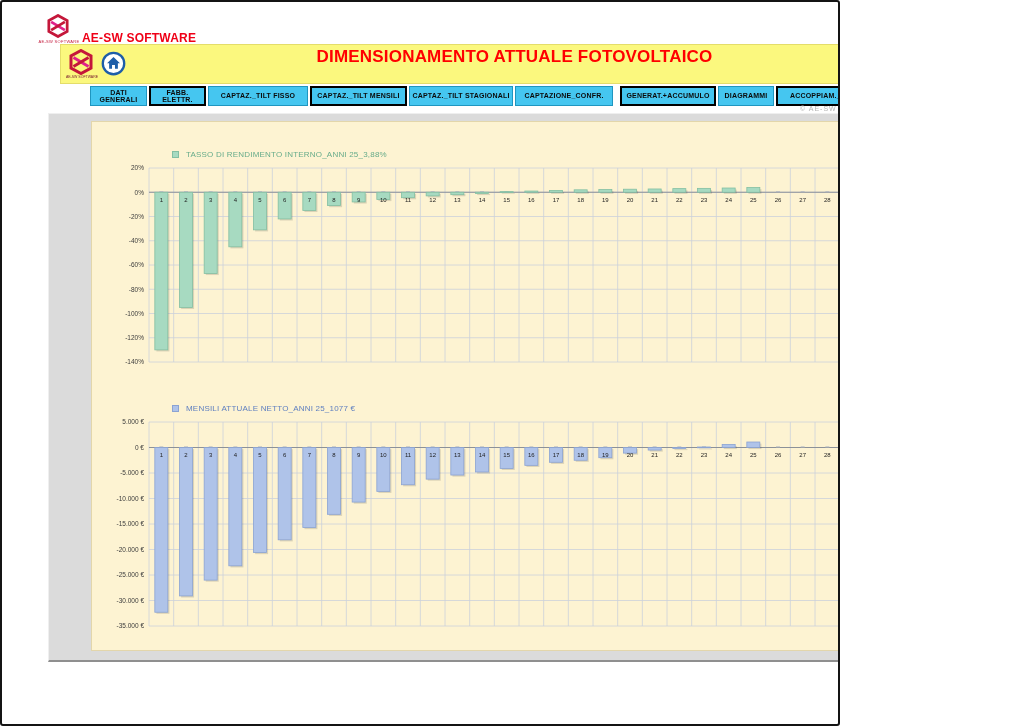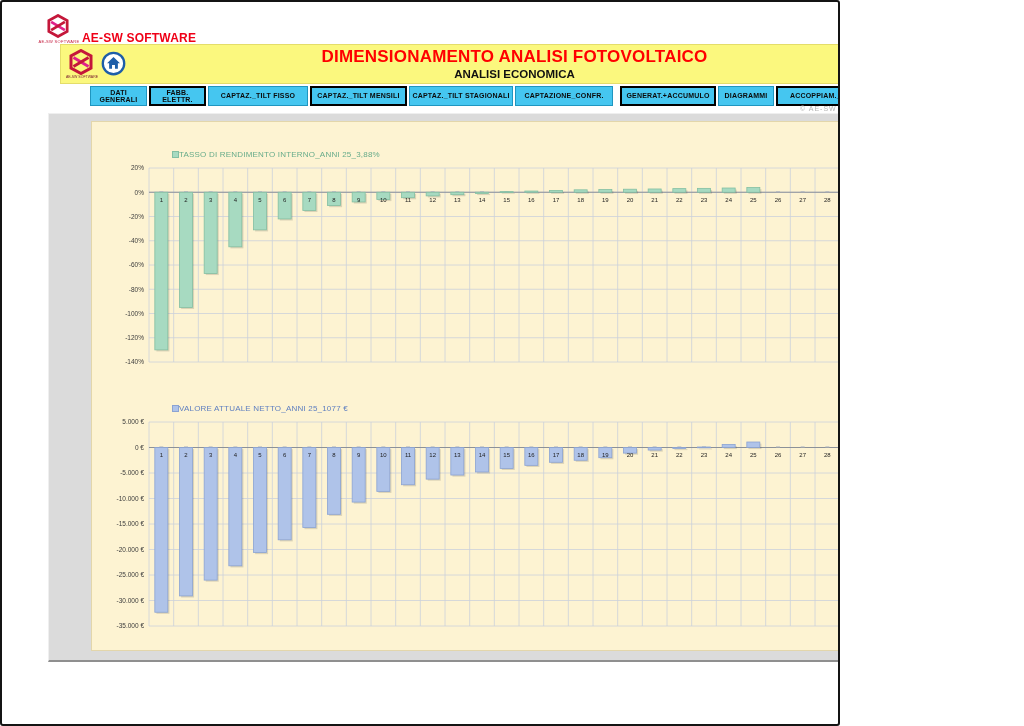--- a/index.html
+++ b/index.html
@@ -26,21 +26,21 @@
          cursor:pointer; letter-spacing:.2px; line-height:1.05; padding:0 2px; }
   .tab.emph { border:2px solid #000; }
 
   .watermark { position:absolute; left:798px; top:103px; font-size:7px; color:#b4b4b4; letter-spacing:1px; }
 
   
   .canvas-gray { position:absolute; left:46px; top:111px; width:922px; height:549px; background:#dbdbdb;
                  border-right:2px solid #8f8f8f; border-bottom:2px solid #8f8f8f; border-top:1px solid #efefef; border-left:1px solid #efefef; }
   .chart-panel { position:absolute; left:42px; top:7px; width:832px; height:530px; background:#fdf3d2; border:1px solid #e3d6ab; }
 
-  .legend { position:absolute; display:flex; align-items:center; gap:0; font-size:8px; letter-spacing:.2px; }
+  .legend { position:absolute; display:flex; align-items:center; gap:7px; font-size:8px; letter-spacing:.2px; }
   .legend .marker { width:7px; height:7px; display:inline-block; }
   #legend-irr { left:80px; top:28px; color:#68ac8b; }
   #legend-npv { left:80px; top:282px; color:#5e7fc0; }
 
   .panel-logo { position:absolute; width:18px; height:20px; }
   .panel-logo-caption { position:absolute; width:46px; font-size:3.5px; color:#8a7a5a; text-align:center; }
   #panel-logo-1 { left:774px; top:8px; }  #panel-logo-1-cap { left:760px; top:29px; }
   #panel-logo-2 { left:766px; top:264px; } #panel-logo-2-cap { left:752px; top:285px; }
 
   svg text { font-family:"Liberation Sans", sans-serif; }
@@ -62,22 +62,21 @@
     <svg class="band-logo" viewBox="0 0 24 26">
       <polygon points="12,1.5 22,7 22,19 12,24.5 2,19 2,7" fill="none" stroke="#c4173a" stroke-width="3"></polygon>
       <path d="M4.5 8.5 L19.5 17.5" stroke="#e0218a" stroke-width="3"></path>
       <path d="M19.5 8.5 L4.5 17.5" stroke="#c4173a" stroke-width="3"></path>
     </svg>
     <div class="band-logo-caption">AE-SW SOFTWARE</div>
     <svg class="home-btn" viewBox="0 0 24 24">
       <circle cx="12" cy="12" r="10.3" fill="#ffffff" stroke="#1e5ea8" stroke-width="2.2"></circle>
       <path d="M12 5.8 L18.2 11.8 H16.2 V17 H13.4 V13.4 H10.6 V17 H7.8 V11.8 H5.8 Z" fill="#1e5ea8"></path>
     </svg>
-    <div class="main-title">DIMENSIONAMENTO ANALISI FOTOVOLTAICO</div>
-    <div class="sub-title">ANALISI ECONOMICA</div>
+    <div class="main-title">DIMENSIONAMENTO ATTUALE FOTOVOLTAICO</div>
   </div>
 
   <div class="tab-bar" id="tab-bar">
       <div class="tab" style="width: 57px;">DATI GENERALI</div>
       <div class="tab emph" style="width: 57px;">FABB.  ELETTR.</div>
       <div class="tab" style="width: 100px;">CAPTAZ._TILT FISSO</div>
       <div class="tab emph" style="width: 97px;">CAPTAZ._TILT MENSILI</div>
       <div class="tab" style="width: 104px;">CAPTAZ._TILT STAGIONALI</div>
       <div class="tab" style="width: 98px;">CAPTAZIONE_CONFR.</div>
       <div class="tab emph" style="width: 96px; margin-left: 5px;">GENERAT.+ACCUMULO</div>
@@ -91,21 +90,21 @@
   <div class="canvas-gray">
     <div class="chart-panel">
 
       <div class="legend" id="legend-irr">
         <span class="marker" style="background:#a7dac1;border:1px solid #83bfa2;"></span>
         <span>TASSO DI RENDIMENTO INTERNO_ANNI 25_3,88%</span>
       </div>
 
       <div class="legend" id="legend-npv">
         <span class="marker" style="background:#afc3e9;border:1px solid #8ba3d3;"></span>
-        <span>VALORE ATTUALE NETTO_ANNI 25_1077 €</span>
+        <span>MENSILI ATTUALE NETTO_ANNI 25_1077 €</span>
       </div>
 
       <svg id="charts-svg" width="832" height="530" viewBox="0 0 832 530" style="position:absolute;left:0;top:0;">
           <line x1="57" y1="46" x2="797" y2="46" stroke="#ccd1da" stroke-width="0.8"></line>
           <text x="52" y="48.3" text-anchor="end" font-size="6.5" fill="#3c3c3c">20%</text>
           <line x1="57" y1="70.25" x2="797" y2="70.25" stroke="#ccd1da" stroke-width="0.8"></line>
           <text x="52" y="72.55" text-anchor="end" font-size="6.5" fill="#3c3c3c">0%</text>
           <line x1="57" y1="94.5" x2="797" y2="94.5" stroke="#ccd1da" stroke-width="0.8"></line>
           <text x="52" y="96.8" text-anchor="end" font-size="6.5" fill="#3c3c3c">-20%</text>
           <line x1="57" y1="118.75" x2="797" y2="118.75" stroke="#ccd1da" stroke-width="0.8"></line>

